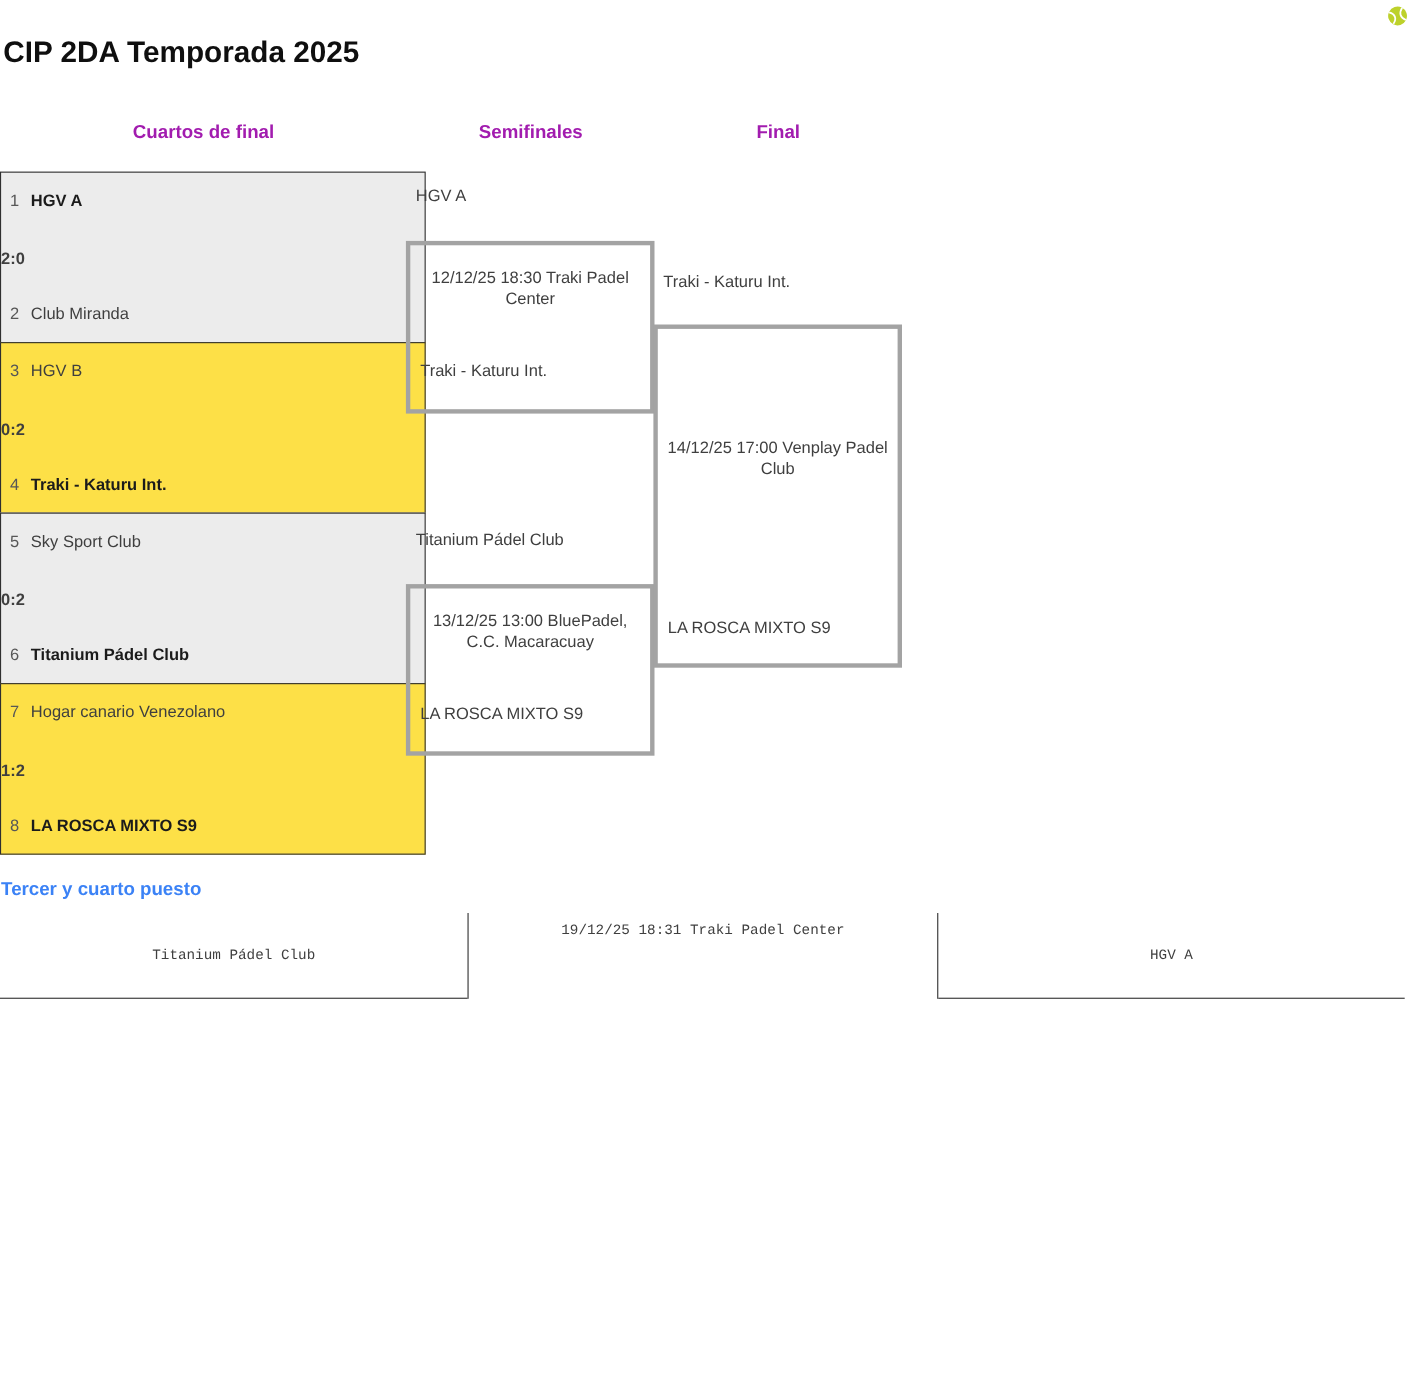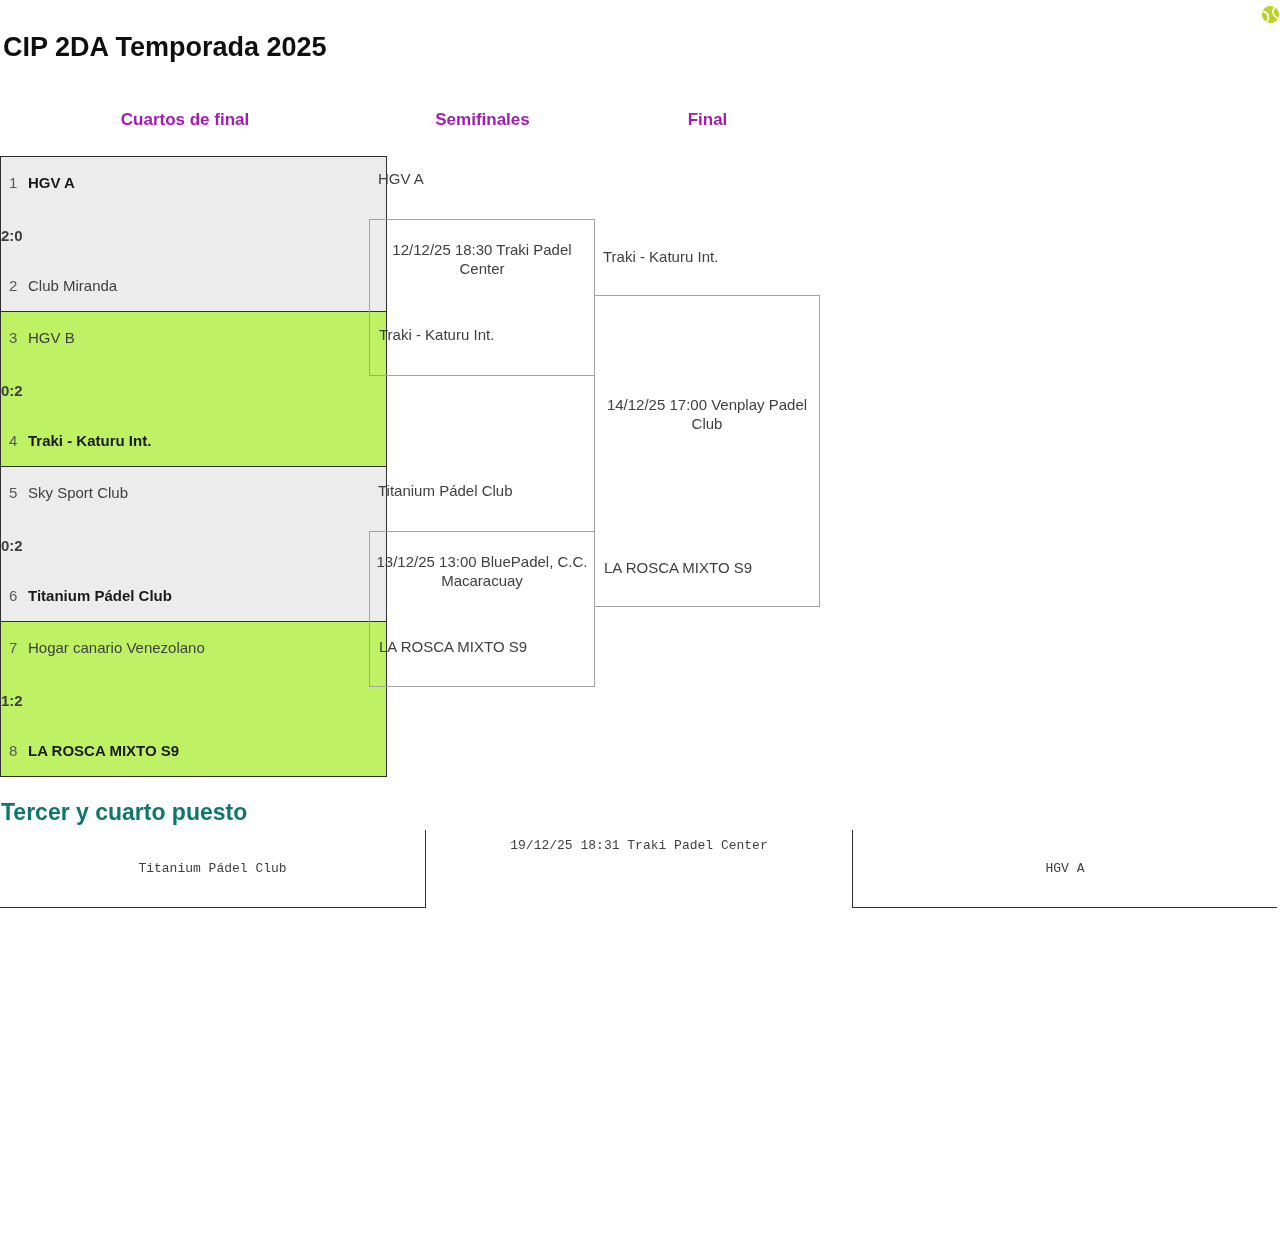--- a/index.html
+++ b/index.html
@@ -6,48 +6,48 @@
   .page{
     position:relative;width:1280px;height:1249px;background:#ffffff;
     font-family:"Liberation Sans","DejaVu Sans",sans-serif;color:#3f3f3f;overflow:hidden;
   }
   
   .title{position:absolute;left:3px;top:6px;font-size:27px;line-height:34px;font-weight:bold;color:#0f0f0f;margin-top:24px;}
   .ball{position:absolute;left:1261px;top:5px;width:19px;height:19px;transform:rotate(-18deg);}
   .col-head{position:absolute;top:110px;text-align:center;font-size:17px;font-weight:bold;color:#a21caf;}
   
   .qf-col{position:absolute;left:0;top:156px;width:387px;border-radius:28px;}
-  .qf-box{position:relative;height:156px;border:1px solid #2f2f2f;box-sizing:border-box;margin-top:-1px;background:#bef264;}
+  .qf-box{position:relative;height:156px;border:1px solid #2f2f2f;box-sizing:border-box;margin-top:-1px;background:#fde047;}
   .qf-box:first-child{margin-top:0;}
   .qf-box.shaded{background:#ececec;}
   .team-row{position:absolute;left:8px;font-size:15px;white-space:nowrap;}
   .team-row.top{top:17px;}
   .team-row.bottom{top:120px;}
   .seed{display:inline-block;min-width:19px;color:#575757;}
   .team{color:#3f3f3f;}
   .team.winner{font-weight:bold;color:#1b1b1b;}
   .score{position:absolute;top:70px;left:0;width:100%;text-align:left;font-size:15px;color:#3f3f3f;font-weight:bold;}
   
-  .match-box{position:absolute;width:226px;border:1px solid #a3a3a3;box-sizing:border-box;}
+  .match-box{position:absolute;width:226px;border:4px solid #a3a3a3;box-sizing:border-box;}
   .sf1{left:369px;top:219px;height:157px;}
   .sf2{left:369px;top:531px;height:156px;}
   .final-box{left:594px;top:295px;height:312px;}
   .schedule{position:absolute;left:0;width:100%;box-sizing:border-box;padding:0 5px;text-align:center;
             font-size:15px;line-height:19px;color:#3f3f3f;}
   .sf1 .schedule,.sf2 .schedule{top:20px;}
   .final-box .schedule{top:99px;}
   .box-team{position:absolute;left:9px;font-size:15px;white-space:nowrap;color:#3f3f3f;}
   .sf1 .box-team,.sf2 .box-team{top:106px;}
   .final-box .box-team{top:263px;}
   .feed-label{position:absolute;font-size:15px;white-space:nowrap;color:#3f3f3f;}
   .lbl-sf1{left:378px;top:170px;}
   .lbl-sf2{left:378px;top:482px;}
   .lbl-final{left:603px;top:248px;}
   
-  .third-title{position:absolute;left:1px;top:799px;font-size:23px;font-weight:bold;color:#0f766e;}
+  .third-title{position:absolute;left:1px;top:799px;font-size:17px;font-weight:bold;color:#3b82f6;}
   .tp-cell{position:absolute;top:830px;height:78px;box-sizing:border-box;font-size:13px;color:#3f3f3f;font-family:Liberation Mono, monospace;}
   .tp-left{left:0;width:425px;border-bottom:1px solid #2f2f2f;display:flex;align-items:center;justify-content:center;}
   .tp-mid{left:425px;width:428px;border-left:1px solid #2f2f2f;border-right:1px solid #2f2f2f;text-align:center;padding-top:8px;}
   .tp-right{left:853px;width:424px;border-bottom:1px solid #2f2f2f;display:flex;align-items:center;justify-content:center;}
 </style>
 </head>
 <body>
 
 <div class="page">
 

